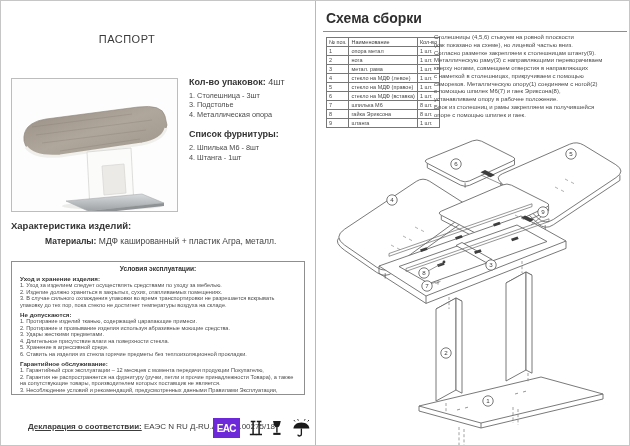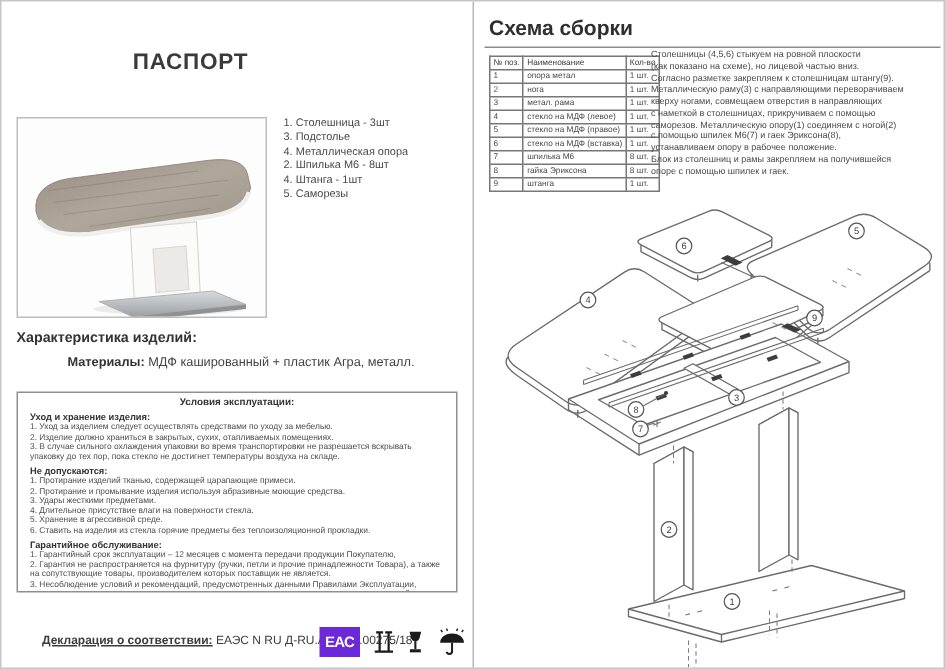--- a/index.html
+++ b/index.html
@@ -2,21 +2,21 @@
 <html><head>
 <meta charset="utf-8">
 <style>
   html,body{margin:0;padding:0;background:#ffffff;}
   .page{position:relative;width:630px;height:446px;background:#fff;border:1px solid #c6c6c6;
         box-sizing:border-box;font-family:"Liberation Sans",sans-serif;color:#3f3f3f;overflow:hidden;}
   .abs{position:absolute;}
   .divider{left:314px;top:0;width:1px;height:446px;background:#b9b9b9;}
 
   
-  .passport-title{left:0;top:32px;width:252px;text-align:center;font-size:15px;font-weight:bold;letter-spacing:.5px;color:#3a3a3a;}
+  .passport-title{left:0;top:32px;width:252px;text-align:center;font-size:11px;font-weight:normal;letter-spacing:.5px;color:#3a3a3a;}
   .photo-box{left:10px;top:77px;width:167px;height:134px;border:1px solid #bdbdbd;background:#fdfdfd;box-sizing:border-box;}
   .pack-col{left:188px;top:76px;width:124px;}
   .h-line{font-size:9px;font-weight:bold;color:#333;margin-bottom:4px;}
   .h-line .val{font-weight:normal;color:#444;}
   .li{font-size:7.3px;line-height:9.4px;color:#4a4a4a;}
   .h-line2{font-size:9px;font-weight:bold;color:#333;margin:10px 0 4px 0;}
   .char-heading{left:10px;top:219px;font-size:9.5px;font-weight:bold;color:#333;}
   .materials{left:10px;top:235px;font-size:8.5px;color:#444;width:300px;}
   .materials b{color:#333;padding-left:34px;}
   .cond-box{left:10px;top:260px;width:294px;height:134px;border:1px solid #8f8f8f;box-sizing:border-box;
@@ -76,27 +76,31 @@
       </g>
       <path d="M 14 68 Q 22 79 48 77 L 130 65 Q 151 61 154 49" fill="none" stroke="#f0efec" stroke-width="3"></path>
       <path d="M 75 73 L 119 69 L 122 127 L 78 131 Z" fill="#fbfbfa" stroke="#d6d6d3" stroke-width=".8"></path>
       <path d="M 90 87 L 112 85 L 114 114 L 92 116 Z" fill="#eceae7" stroke="#d9d8d5" stroke-width=".8"></path>
       <path d="M 54 122 L 130 115 L 152 124 L 76 132 Z" fill="url(#metal)" stroke="#aaadaf" stroke-width=".6"></path>
       <path d="M 76 132 L 152 124 L 152 127 L 76 135 Z" fill="#8e9294"></path>
     </svg>
   </div>
 
   <div class="abs pack-col">
+    <div class="h-line">
+      <span>Кол-во упаковок:</span>
+      <span class="val">4шт</span>
+    </div>
     <div class="li">1. Столешница - 3шт</div>
     <div class="li">3. Подстолье</div>
     <div class="li">4. Металлическая опора</div>
 
+    <div class="h-line2">Список фурнитуры:</div>
     <div class="li">2. Шпилька М6 - 8шт</div>
     <div class="li">4. Штанга - 1шт</div>
-    <div class="li">5. Саморезы</div>
   </div>
 
   <div class="abs char-heading">Характеристика изделий:</div>
   <div class="abs materials">
     <b>Материалы:</b>
     <span>МДФ кашированный + пластик Агра, металл.</span>
   </div>
 
   <div class="abs cond-box">
     <div class="cond-title">Условия эксплуатации:</div>

